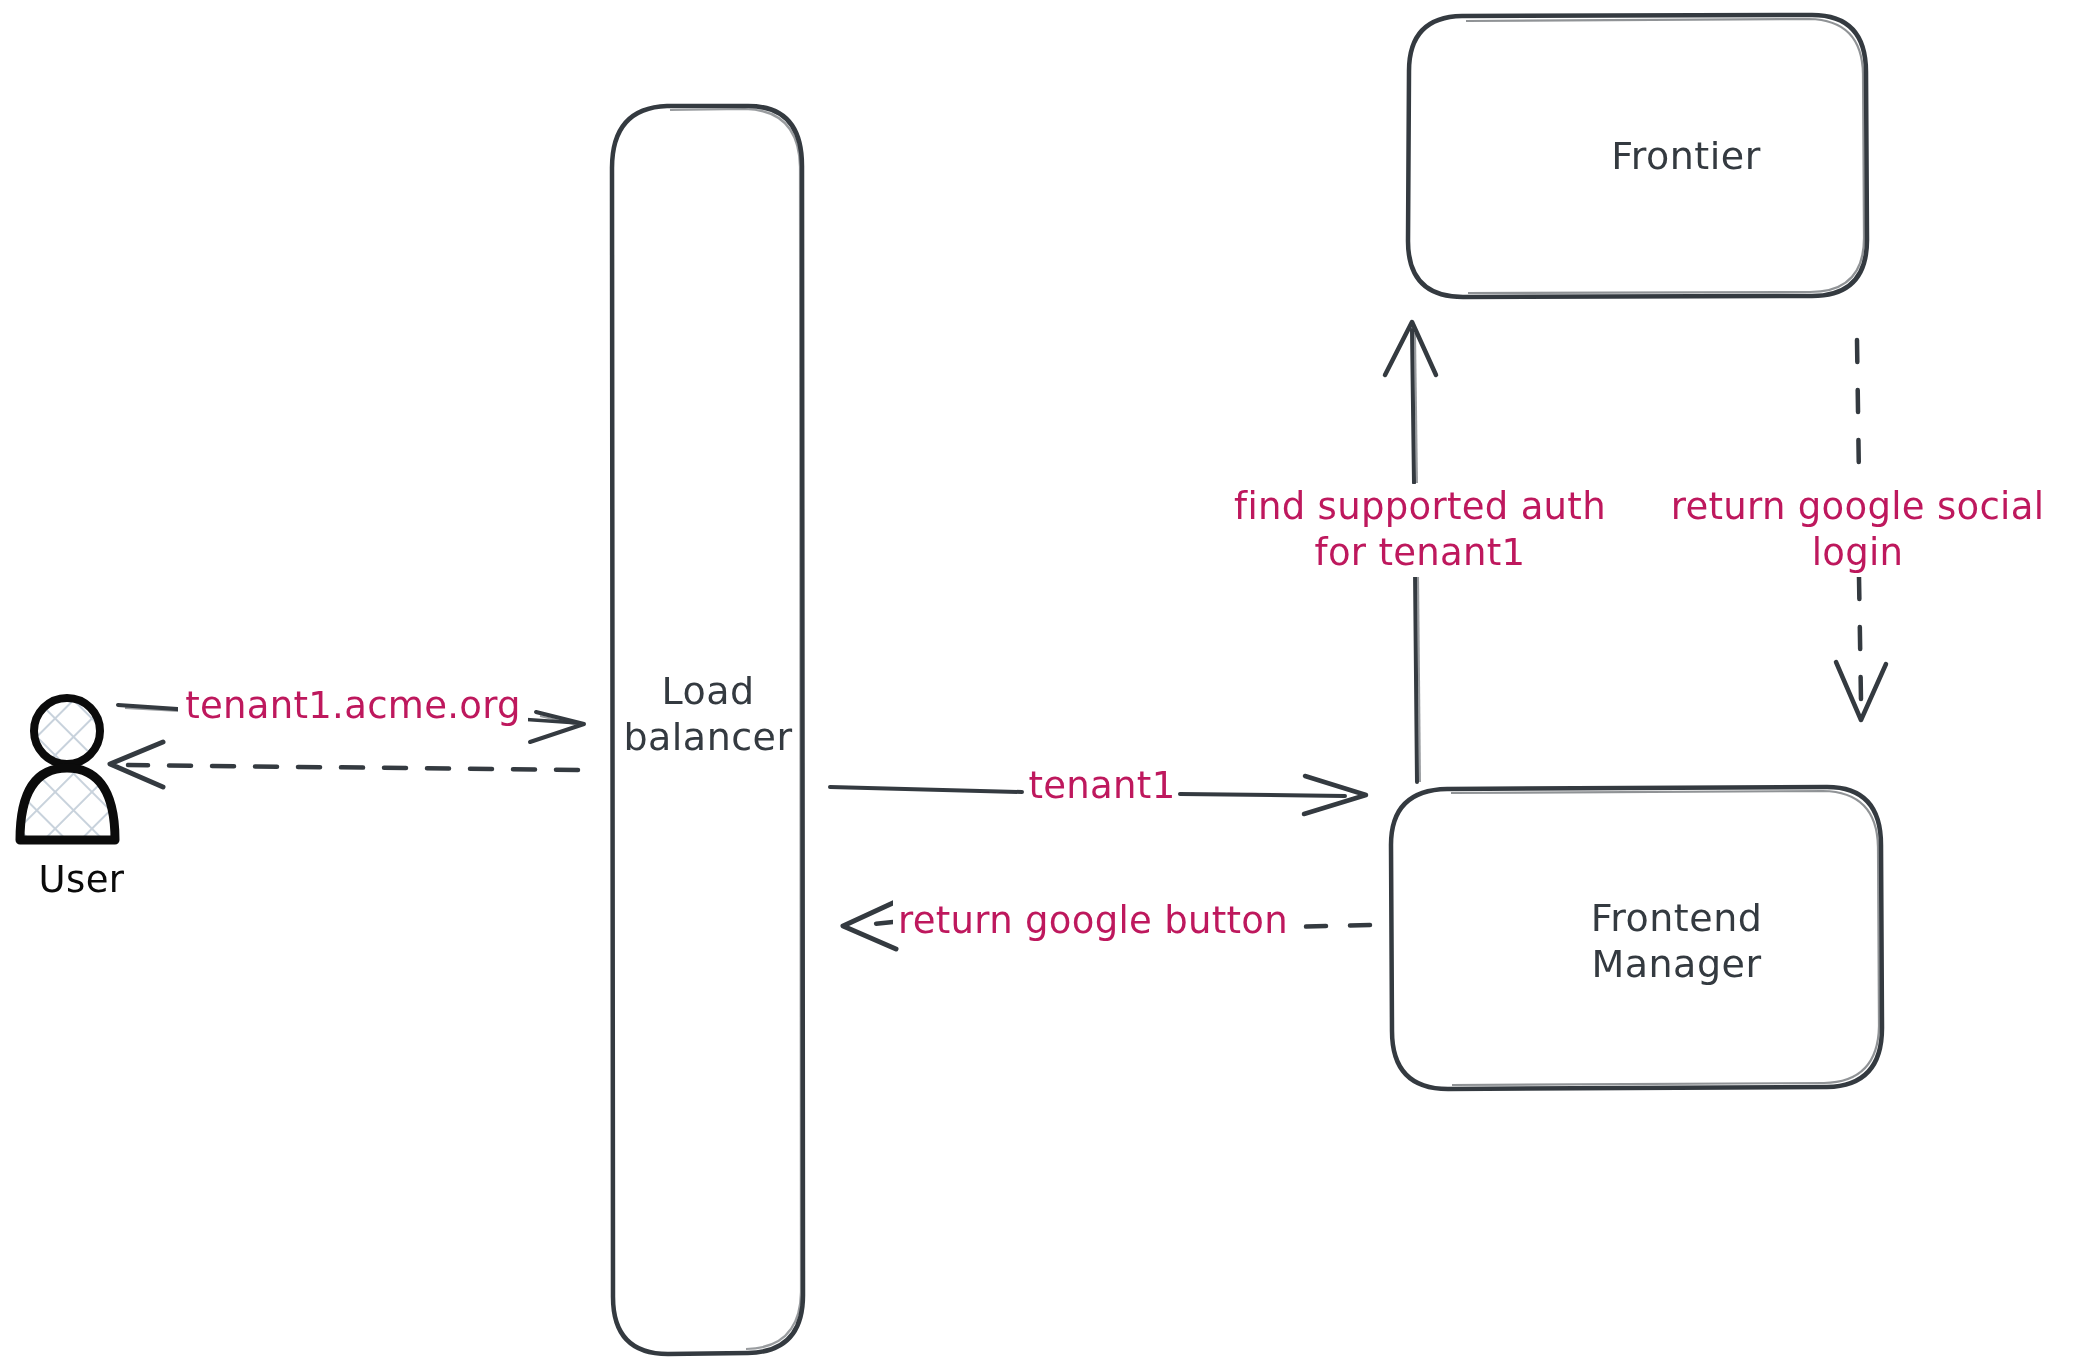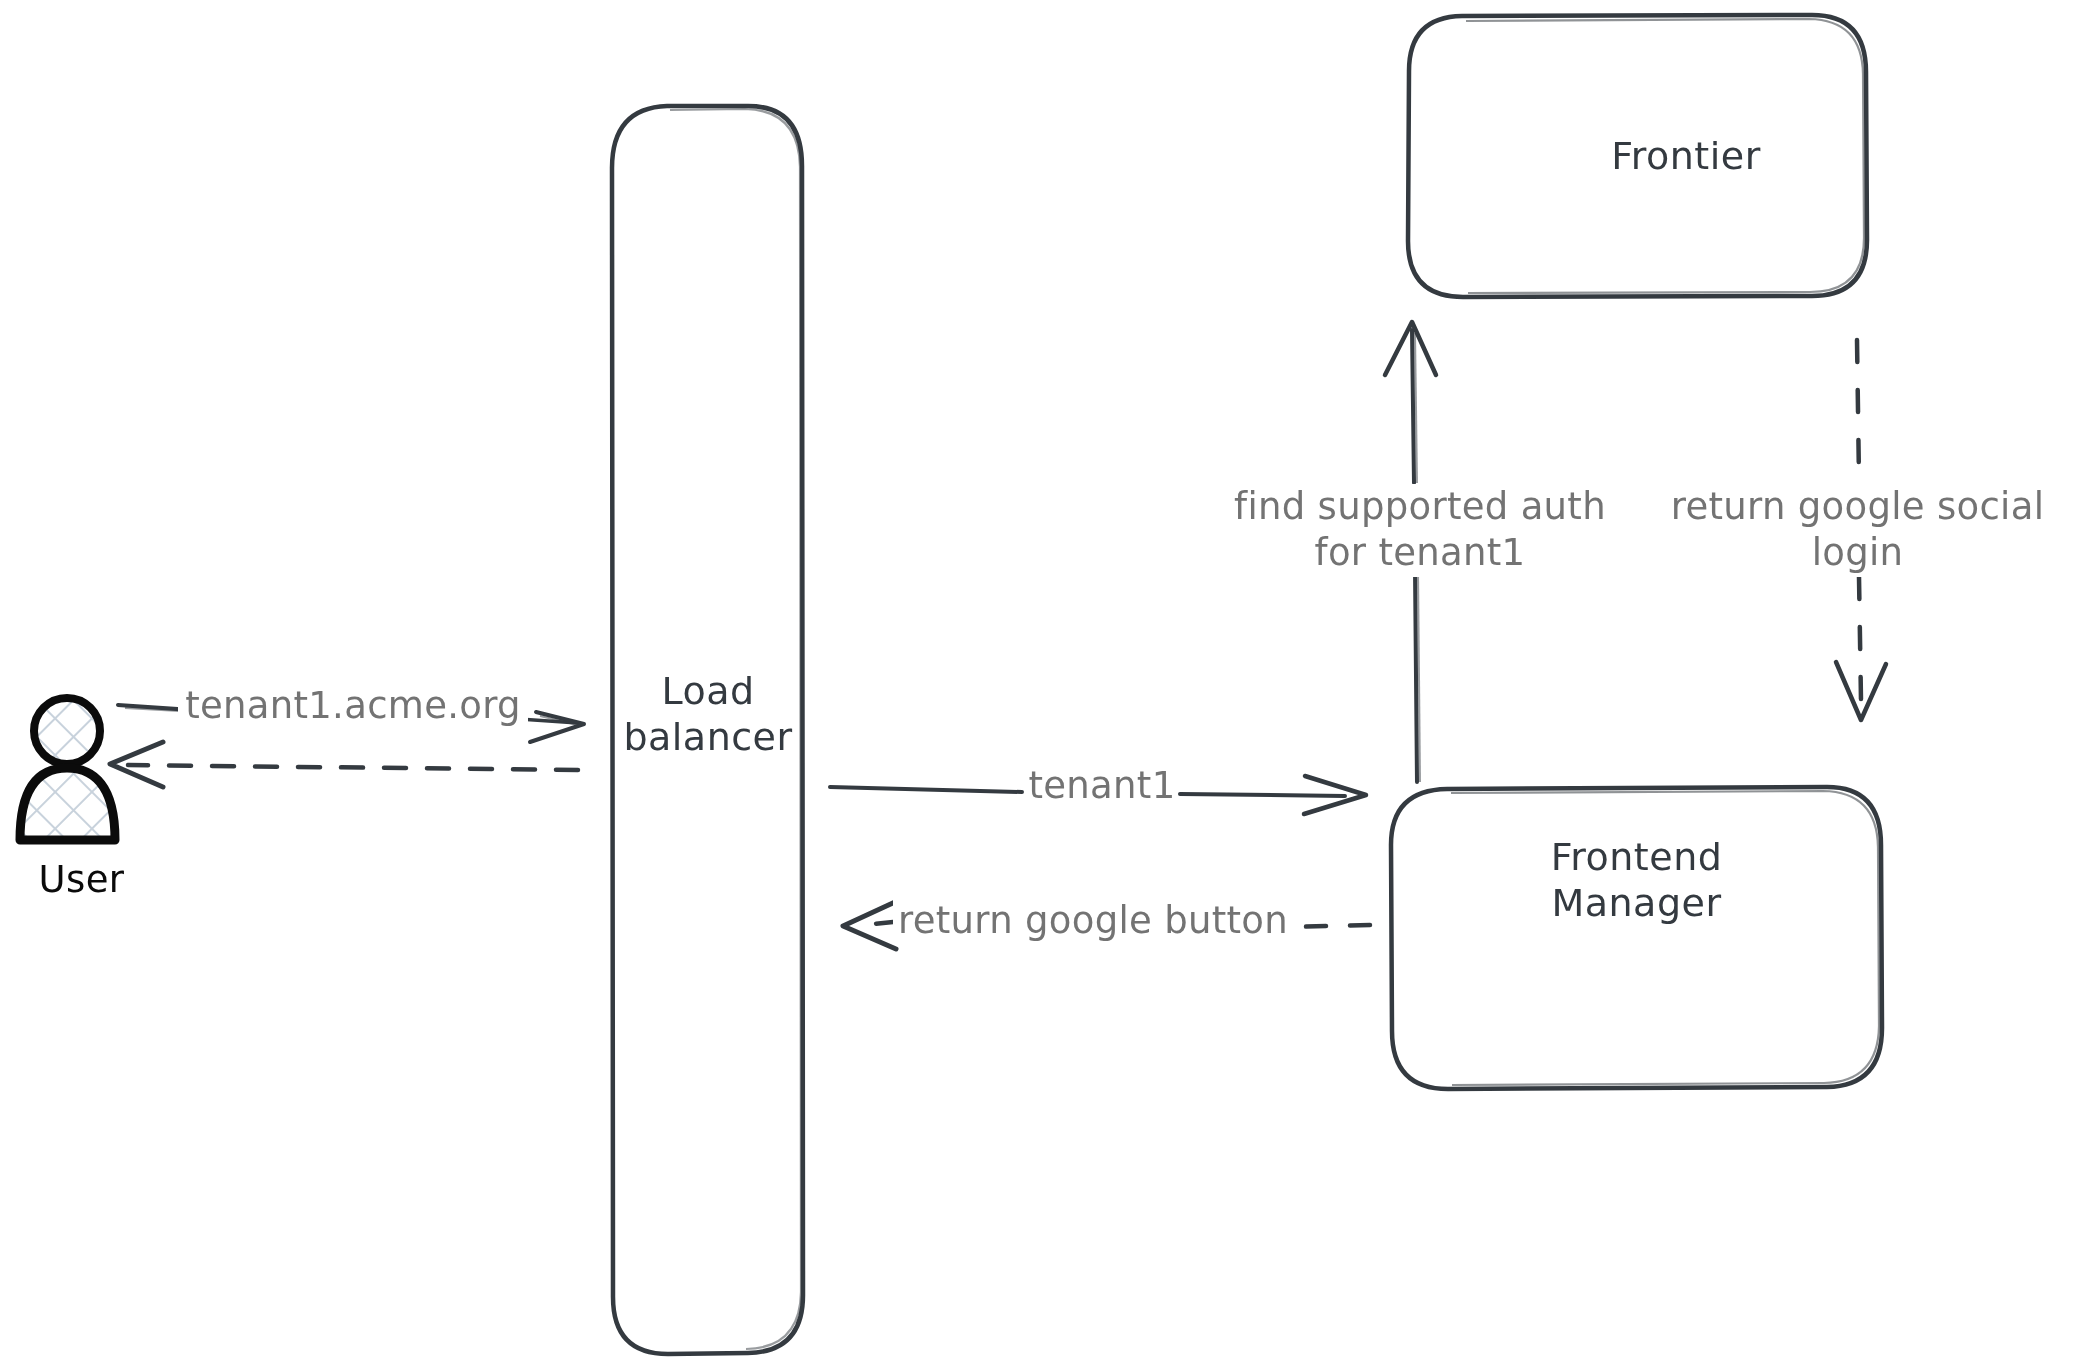--- a/index.html
+++ b/index.html
@@ -30,21 +30,21 @@
     font-family: "DejaVu Sans", sans-serif;
     font-size: 38px;
     line-height: 1.22;
     letter-spacing: 0.5px;
     white-space: pre-line;
     pointer-events: none;
   }
   .edge-label {
     position: absolute;
     text-align: center;
-    color: #737373;
+    color: #be185d;
     font-family: "DejaVu Sans", sans-serif;
     font-size: 37px;
     line-height: 1.25;
     letter-spacing: 0.3px;
     white-space: pre-line;
     background: #ffffff;
     pointer-events: none;
   }
   .actor-label {
     position: absolute;
@@ -138,21 +138,21 @@
       <path d="M 1859 577 L 1861 700" fill="none" stroke="#343a40" stroke-width="4.5" stroke-linecap="round" stroke-dasharray="22 28"></path>
       <path d="M 1836 662 L 1861 720 L 1886 664" fill="none" stroke="#343a40" stroke-width="4.5" stroke-linecap="round" stroke-linejoin="round"></path>
     </g>
   </svg>
 
   <div class="node-label" style="left:613px; top:668px; width:190px;">Load
 balancer</div>
 
   <div class="node-label" style="left:1408px; top:133px; width:460px;padding-left:48px;">Frontier</div>
 
-  <div class="node-label" style="left:1391px; top:834px; width:491px;">Frontend
+  <div class="node-label" style="left:1391px; top:895px; width:491px;padding-left:40px;">Frontend
 Manager</div>
 
   <div class="actor-label" style="left:0px; top:858px; width:135px;">User</div>
 
   <div class="edge-label" style="left:178px; top:654px; width:350px;margin-top:29px;">tenant1.acme.org</div>
 
   <div class="edge-label" style="left:1026px; top:763px; width:152px;">tenant1</div>
 
   <div class="edge-label" style="left:893px; top:898px; width:400px;">return google button</div>
 

